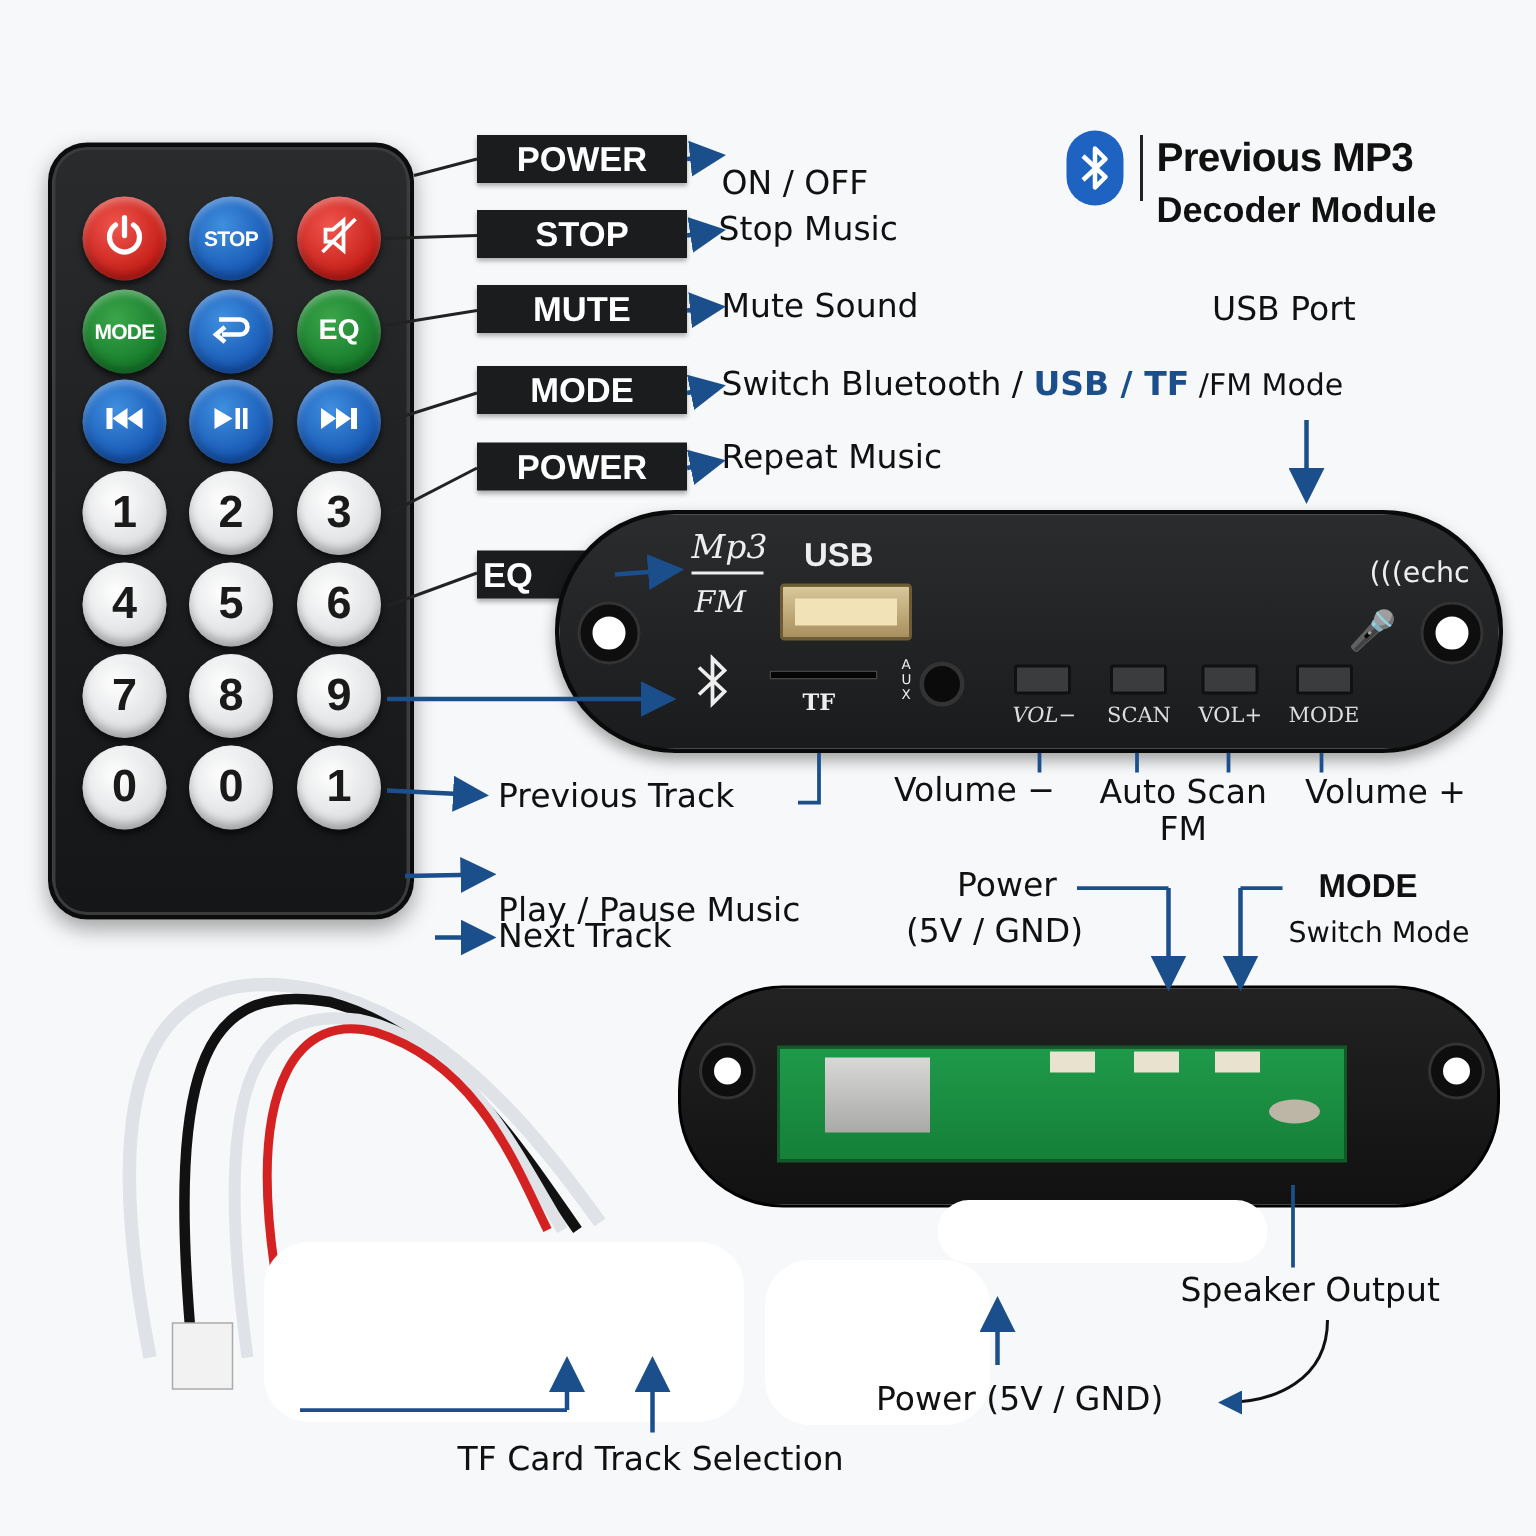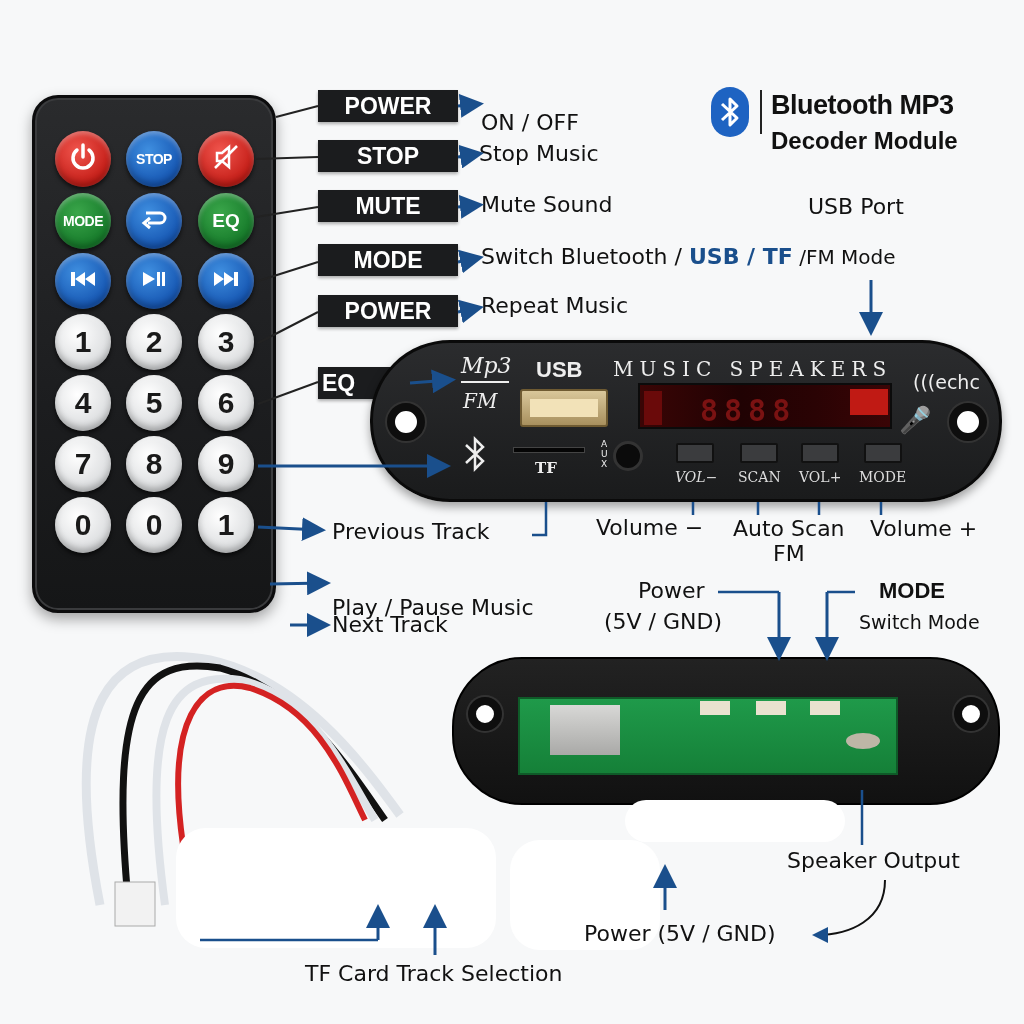--- a/index.html
+++ b/index.html
@@ -76,21 +76,21 @@
 </style>
 </head>
 <body>
 
 <div class="bt-badge">
   <svg width="22" height="34" viewBox="0 0 22 34">
       <path d="M3 9 L18 23 L11 30 L11 4 L18 11 L3 25" fill="none" stroke="#fff" stroke-width="3" stroke-linejoin="round"></path>
     </svg>
 </div>
 <div class="abs" style="left:760px;top:90px;width:2px;height:44px;background:#222;"></div>
-<div class="abs" style="left:771px;top:90px;font-family:'Liberation Sans',sans-serif;font-weight:bold;font-size:27px;letter-spacing:-0.5px;">Bluetooth MP3</div>
+<div class="abs" style="left:771px;top:90px;font-family:'Liberation Sans',sans-serif;font-weight:bold;font-size:27px;letter-spacing:-0.5px;">Previous MP3</div>
 <div class="abs" style="left:771px;top:127px;font-family:'Liberation Sans',sans-serif;font-weight:bold;font-size:24px;">Decoder Module</div>
 
 <div class="remote">
 
   <div class="rbtn red" style="left:20px;top:33px;">
     <span>
       <svg width="30" height="30" viewBox="0 0 30 30">
           <path d="M9 8 A10 10 0 1 0 21 8" fill="none" stroke="#fff" stroke-width="3.5" stroke-linecap="round"></path>
           <line x1="15" y1="3" x2="15" y2="15" stroke="#fff" stroke-width="3.5" stroke-linecap="round"></line>
         </svg>
@@ -191,27 +191,21 @@
 
   <div class="abs" style="left:88px;top:10px;font-family:'DejaVu Serif',serif;font-style:italic;font-size:22px;color:#eee;">Mp3</div>
   <div class="abs" style="left:88px;top:38px;width:48px;height:2px;background:#eee;"></div>
   <div class="abs" style="left:90px;top:46px;font-family:'DejaVu Serif',serif;font-style:italic;font-size:20px;color:#eee;">FM</div>
 
   <div class="abs" style="left:163px;top:14px;font-family:'Liberation Sans',sans-serif;font-weight:bold;font-size:22px;color:#eee;">USB</div>
   <div class="abs" style="left:147px;top:46px;width:88px;height:38px;background:linear-gradient(180deg,#d9c79a,#a8905e);border:2px solid #6f5b32;border-radius:3px;">
     <div class="abs" style="left:8px;top:8px;width:68px;height:18px;background:#f2e2b8;"></div>
   </div>
 
-  <div class="abs" style="left:240px;top:14px;font-family:'DejaVu Serif',serif;font-size:20px;color:#eee;letter-spacing:6px;">MUSIC SPEAKERS</div>
-
-  <div class="lcd">
-    <div class="abs" style="left:4px;top:6px;width:18px;height:34px;background:#6a0a0a;"></div>
-    <div class="seg" style="left:60px;">8888</div>
-    <div class="abs" style="left:210px;top:4px;width:38px;height:26px;background:#c01a14;"></div>
-  </div>
+
 
   <div class="abs" style="left:540px;top:28px;font-family:'DejaVu Sans',sans-serif;font-size:19px;color:#eee;">(((echc</div>
   <div class="abs" style="left:526px;top:62px;font-size:26px;color:#eee;">🎤</div>
 
   <div class="abs" style="left:90px;top:92px;">
     <svg width="24" height="38" viewBox="0 0 24 38">
         <path d="M3 10 L20 26 L12 34 L12 4 L20 12 L3 28" fill="none" stroke="#eee" stroke-width="2.5"></path>
       </svg>
   </div>
   <div class="abs" style="left:140px;top:104px;width:72px;height:6px;background:#050505;border:1px solid #444;"></div>

